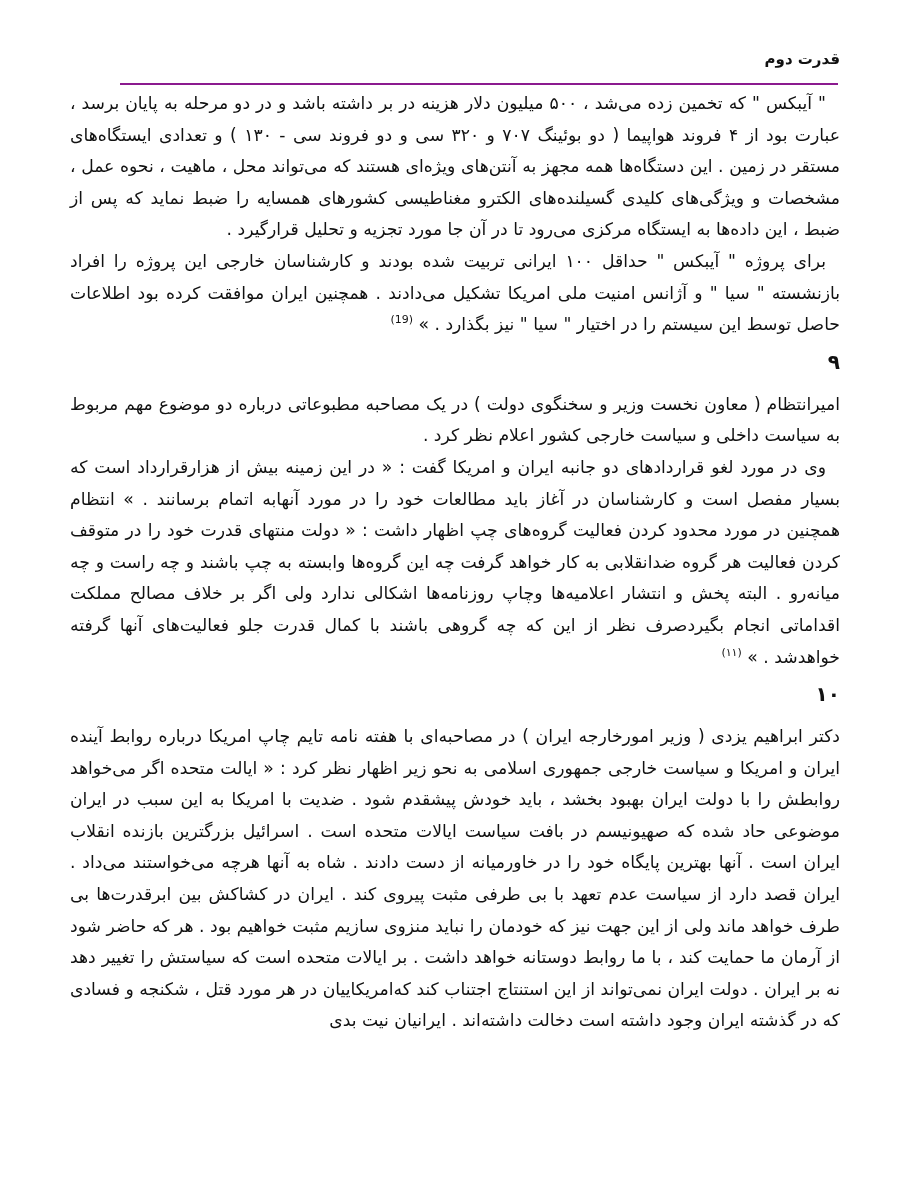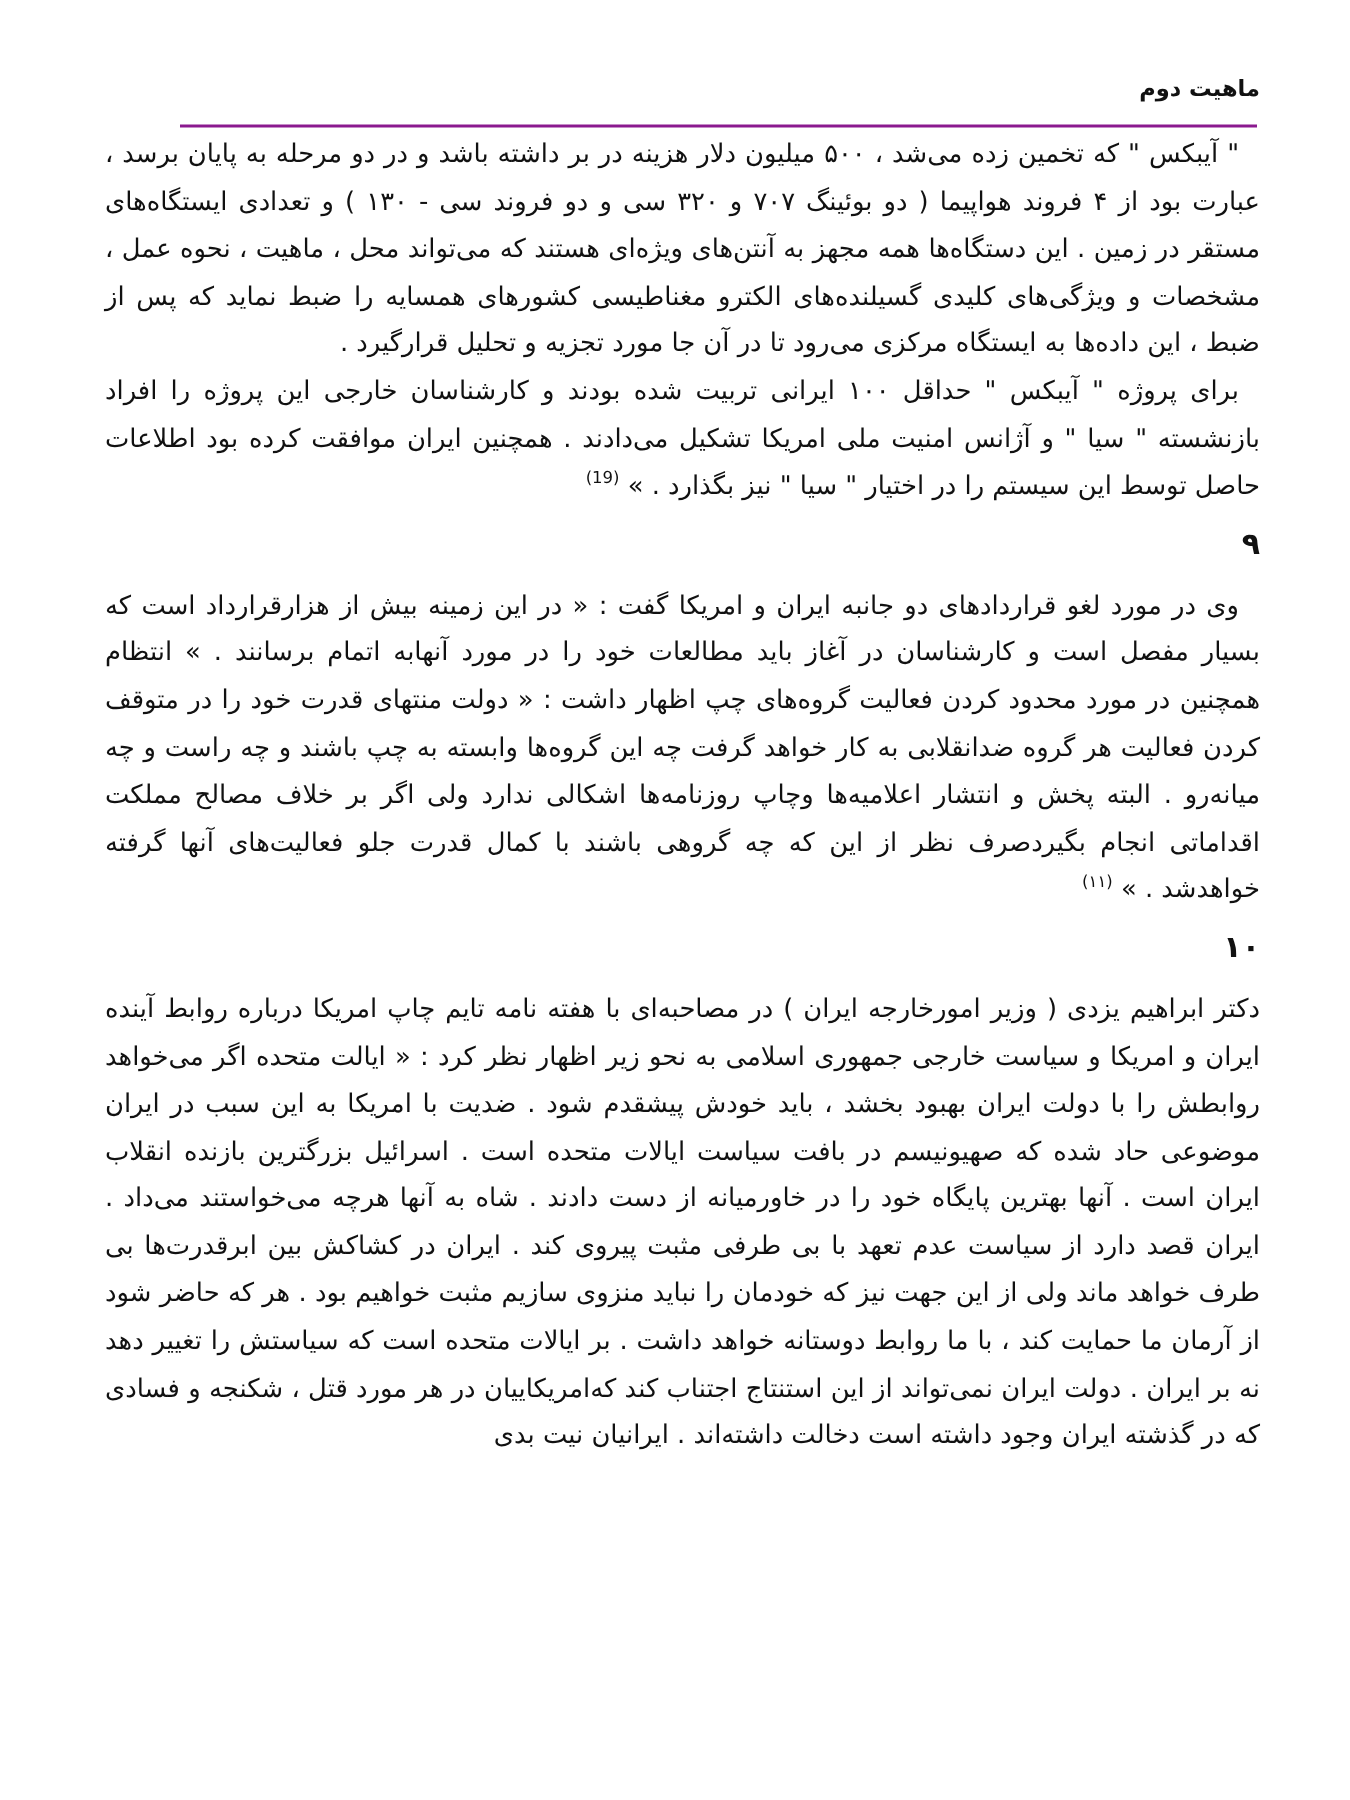--- a/index.html
+++ b/index.html
@@ -78,30 +78,31 @@
     font-size: 16px;
     direction: rtl;
   }
 </style>
 </head>
 <body>
 
 <div class="page">
 
   <div class="running-header">
-    <span>ماهیت دوم</span>
+    <span>قدرت دوم</span>
   </div>
   <div class="header-rule" style="border-top-color: rgb(139, 26, 143);"></div>
 
   <div class="body-text">
     <p class="para indent">" آیبکس " که تخمین زده می‌شد ، ۵۰۰ میلیون دلار هزینه در بر داشته باشد و در دو مرحله به پایان برسد ، عبارت بود از ۴ فروند هواپیما ( دو بوئینگ ۷۰۷ و ۳۲۰ سی و دو فروند سی - ۱۳۰ ) و تعدادی ایستگاه‌های مستقر در زمین . این دستگاه‌ها همه مجهز به آنتن‌های ویژه‌ای هستند که می‌تواند محل ، ماهیت ، نحوه عمل ، مشخصات و ویژگی‌های کلیدی گسیلنده‌های الکترو مغناطیسی کشورهای همسایه را ضبط نماید که پس از ضبط ، این داده‌ها به ایستگاه مرکزی می‌رود تا در آن جا مورد تجزیه و تحلیل قرارگیرد .</p>
     <p class="para indent"><span>برای پروژه " آیبکس " حداقل ۱۰۰ ایرانی تربیت شده بودند و کارشناسان خارجی این پروژه را افراد بازنشسته " سیا " و آژانس امنیت ملی امریکا تشکیل می‌دادند . همچنین ایران موافقت کرده بود اطلاعات حاصل توسط این سیستم را در اختیار " سیا " نیز بگذارد . »</span> <span class="fn">(19)</span></p>
 
     <div class="section-number">۹</div>
 
+    <p class="para">امیرانتظام ( معاون نخست وزیر و سخنگوی دولت ) در یک مصاحبه مطبوعاتی درباره دو موضوع مهم مربوط به سیاست داخلی و سیاست خارجی کشور اعلام نظر کرد .</p>
     <p class="para indent"><span>وی در مورد لغو قراردادهای دو جانبه ایران و امریکا گفت : « در این زمینه بیش از هزارقرارداد است که بسیار مفصل است و کارشناسان در آغاز باید مطالعات خود را در مورد آنهابه اتمام برسانند . » انتظام همچنین در مورد محدود کردن فعالیت گروه‌های چپ اظهار داشت : « دولت منتهای قدرت خود را در متوقف کردن فعالیت هر گروه ضدانقلابی به کار خواهد گرفت چه این گروه‌ها وابسته به چپ باشند و چه راست و چه میانه‌رو . البته پخش و انتشار اعلامیه‌ها وچاپ روزنامه‌ها اشکالی ندارد ولی اگر بر خلاف مصالح مملکت اقداماتی انجام بگیردصرف نظر از این که چه گروهی باشند با کمال قدرت جلو فعالیت‌های آنها گرفته خواهدشد . »</span> <span class="fn">(۱۱)</span></p>
 
     <div class="section-number">۱۰</div>
 
     <p class="para">دکتر ابراهیم یزدی ( وزیر امورخارجه ایران ) در مصاحبه‌ای با هفته نامه تایم چاپ امریکا درباره روابط آینده ایران و امریکا و سیاست خارجی جمهوری اسلامی به نحو زیر اظهار نظر کرد : « ایالت متحده اگر می‌خواهد روابطش را با دولت ایران بهبود بخشد ، باید خودش پیشقدم شود . ضدیت با امریکا به این سبب در ایران موضوعی حاد شده که صهیونیسم در بافت سیاست ایالات متحده است . اسرائیل بزرگترین بازنده انقلاب ایران است . آنها بهترین پایگاه خود را در خاورمیانه از دست دادند . شاه به آنها هرچه می‌خواستند می‌داد . ایران قصد دارد از سیاست عدم تعهد با بی طرفی مثبت پیروی کند . ایران در کشاکش بین ابرقدرت‌ها بی طرف خواهد ماند ولی از این جهت نیز که خودمان را نباید منزوی سازیم مثبت خواهیم بود . هر که حاضر شود از آرمان ما حمایت کند ، با ما روابط دوستانه خواهد داشت . بر ایالات متحده است که سیاستش را تغییر دهد نه بر ایران . دولت ایران نمی‌تواند از این استنتاج اجتناب کند که‌امریکاییان در هر مورد قتل ، شکنجه و فسادی که در گذشته ایران وجود داشته است دخالت داشته‌اند . ایرانیان نیت بدی</p>
   </div>
 
   <div class="page-number">۵۱</div>
 </div>
 

